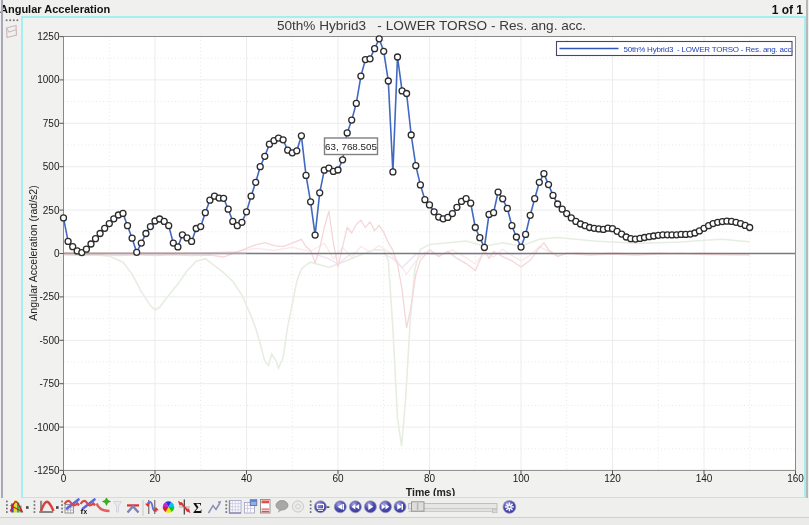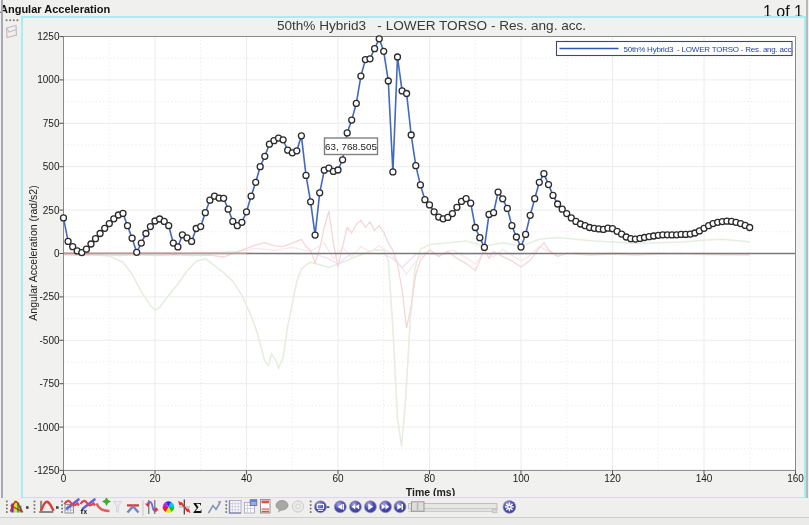--- a/index.html
+++ b/index.html
@@ -2,21 +2,21 @@
 <html><head><meta charset="utf-8">
 <style>
 html,body{margin:0;padding:0;width:809px;height:525px;overflow:hidden;background:#f0f0ee;font-family:"Liberation Sans",sans-serif;}
 #stage{position:relative;width:809px;height:525px;}
 .abs{position:absolute;}
 </style></head>
 <body>
 <div id="stage">
 <div class="abs" style="left:0;top:0;width:809px;height:16px;background:#f0f0ee;"></div>
 <div class="abs" style="left:0;top:3px;width:780px;text-align:left;font-size:11px;font-weight:bold;color:#111;">Angular Acceleration</div>
-<div class="abs" style="right:6px;top:3px;font-size:16px;font-weight:normal;color:#111;margin-left:47px;">1 of 1</div>
+<div class="abs" style="right:6px;top:3px;font-size:12px;font-weight:bold;color:#111;margin-left:47px;">1 of 1</div>
 <div class="abs" style="left:1px;top:0;width:1.5px;height:498px;background:#a8a8b8;"></div>
 <div class="abs" style="left:806px;top:0;width:1.5px;height:498px;background:#b8b8b8;"></div>
 
 <svg class="abs" style="left:0;top:16px" width="22" height="28" viewBox="0 0 22 28">
  <g fill="#777">
         <circle cx="6.6" cy="4.2" r="1"></circle>
         <circle cx="10.2" cy="4.2" r="1"></circle>
         <circle cx="13.8" cy="4.2" r="1"></circle>
         <circle cx="17.4" cy="4.2" r="1"></circle>
       </g>

